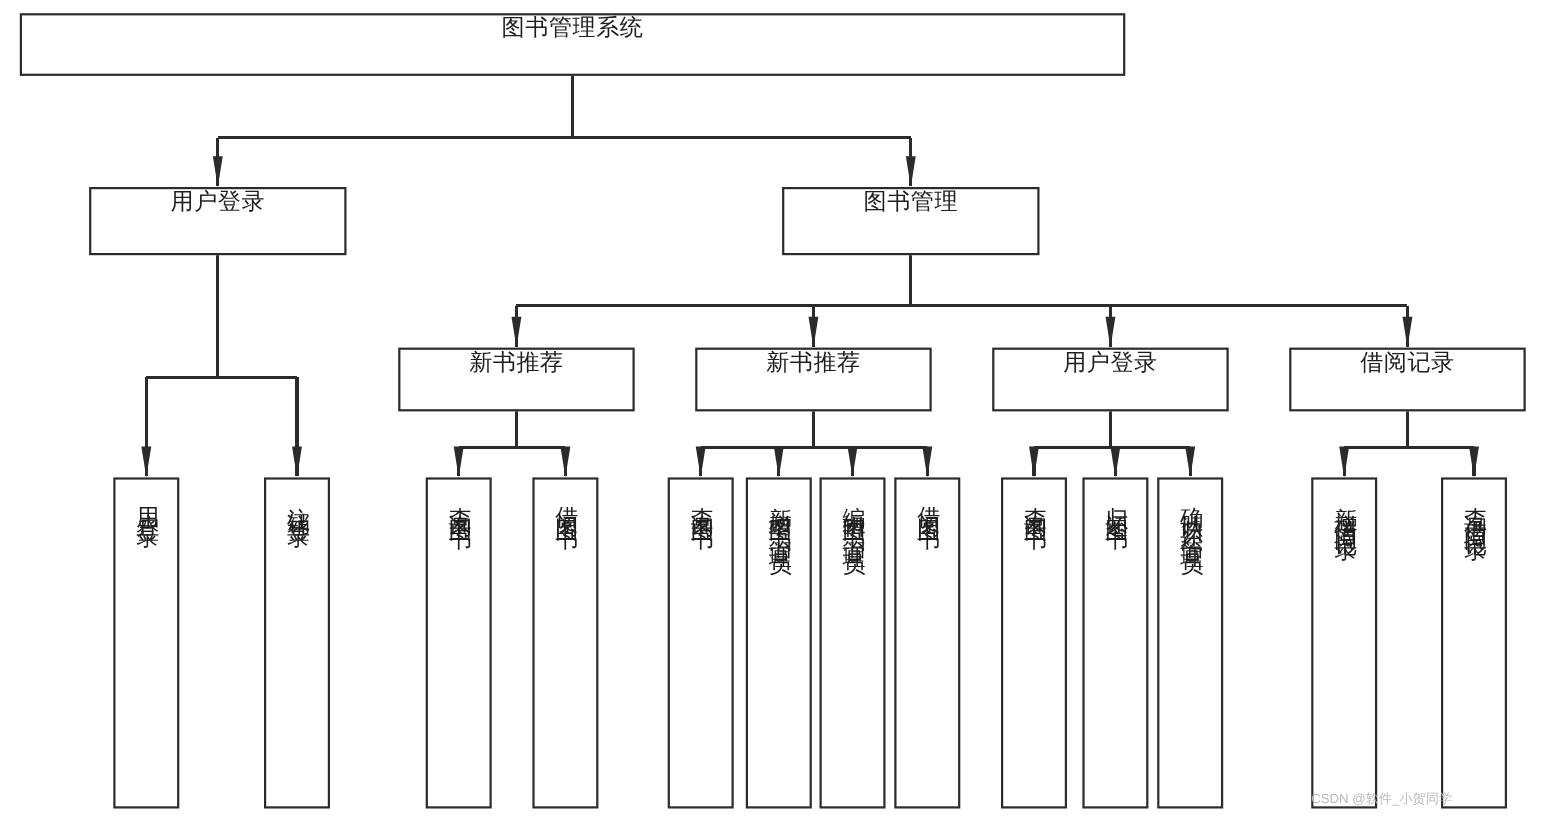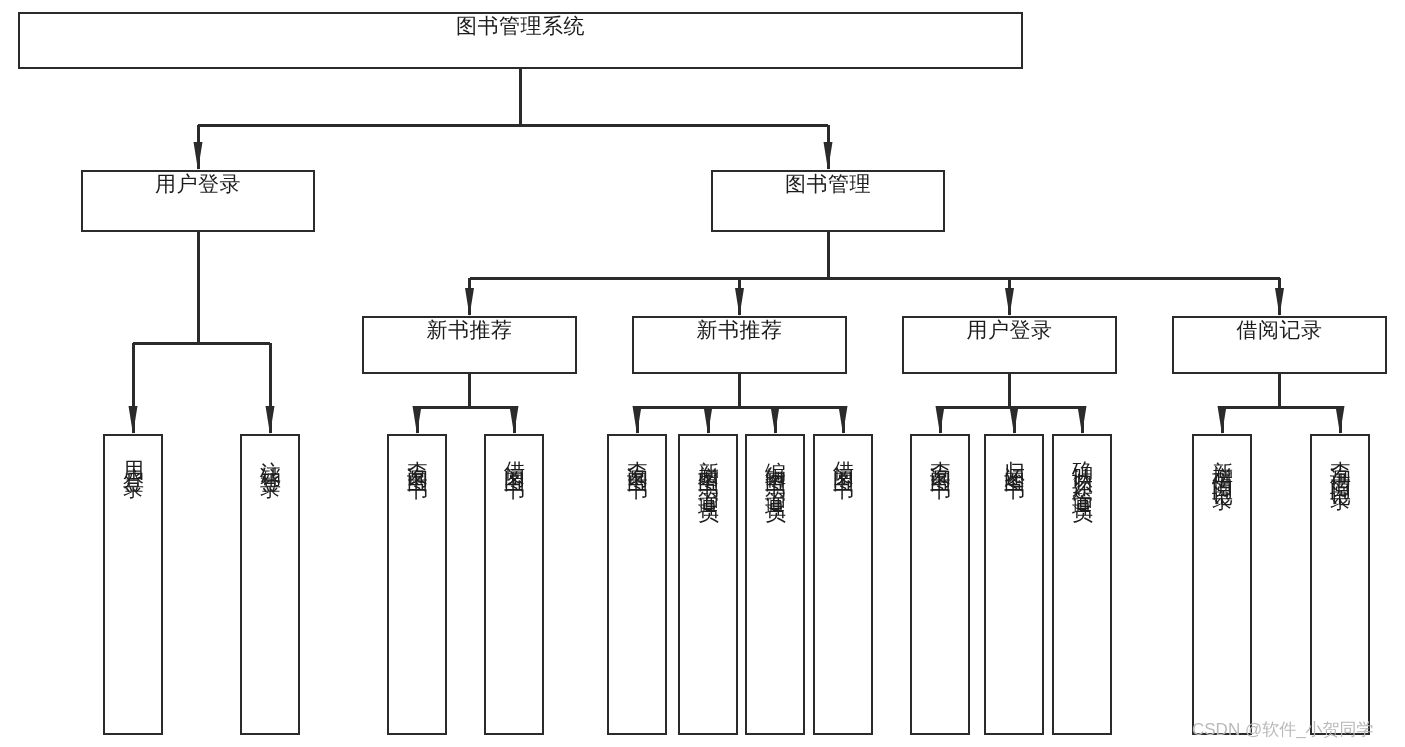--- a/index.html
+++ b/index.html
@@ -52,21 +52,21 @@
   .node.vertical .label {
     writing-mode: vertical-rl;
     text-orientation: upright;
     letter-spacing: 6px;
     font-size: 21px;
     white-space: nowrap;
     text-align: left;
   }
   .watermark {
     position: absolute;
-    font-size: 17px;
+    font-size: 12px;
     color: #b9b9b9;
     white-space: nowrap;
     z-index: 5;
   }
 </style>
 </head>
 <body>
 
 <div id="canvas">
 

